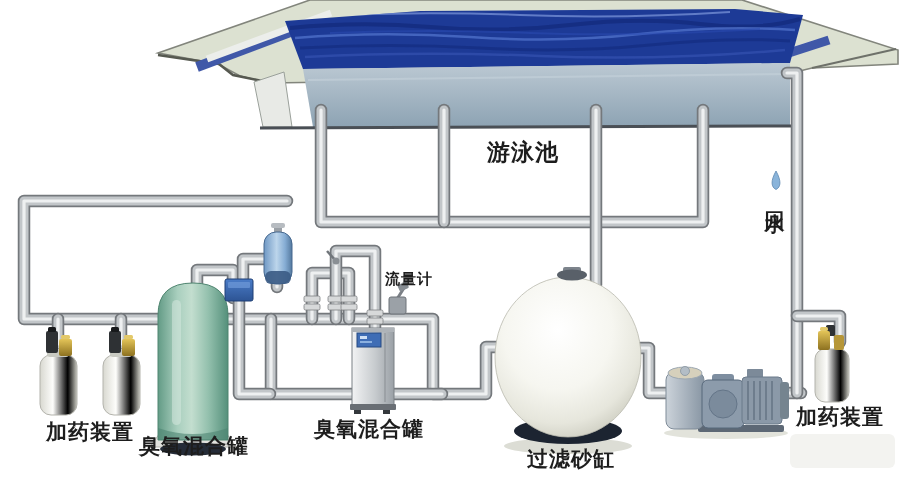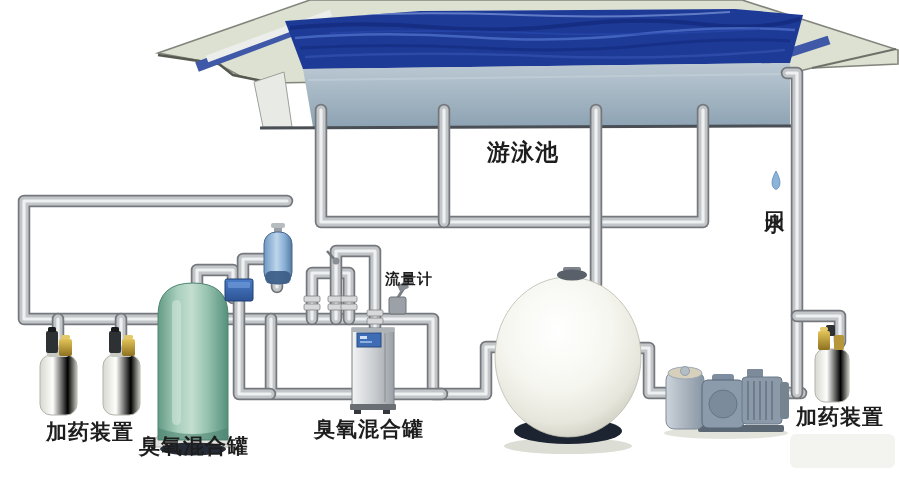--- a/index.html
+++ b/index.html
@@ -304,14 +304,15 @@
   <path d="M 776,171 C 770.5,181 771,187 776,189.5 C 781,187 781.5,181 776,171 Z" fill="#8ab4da" stroke="#5d88b0" stroke-width="0.8"></path>
   <rect x="790" y="434" width="105" height="34" rx="6" fill="#f3f3f0"></rect>
 </svg>
 
   <div class="lbl" style="left:487px;top:140px;font-size:23px;">游泳池</div>
   <div class="lbl lbl-vert" style="left:764px;top:196px;font-size:20px;">回水</div>
   <div class="lbl" style="left:385px;top:272px;font-size:15px;">流量计</div>
   <div class="lbl" style="left:46px;top:421px;font-size:21px;">加药装置</div>
   <div class="lbl" style="left:139px;top:435px;font-size:21px;">臭氧混合罐</div>
   <div class="lbl" style="left:314px;top:418px;font-size:21px;">臭氧混合罐</div>
+  <div class="lbl" style="left:527px;top:448px;font-size:21px;">过滤砂缸</div>
   <div class="lbl" style="left:796px;top:406px;font-size:21px;">加药装置</div>
 </div>
 
 </body></html>

